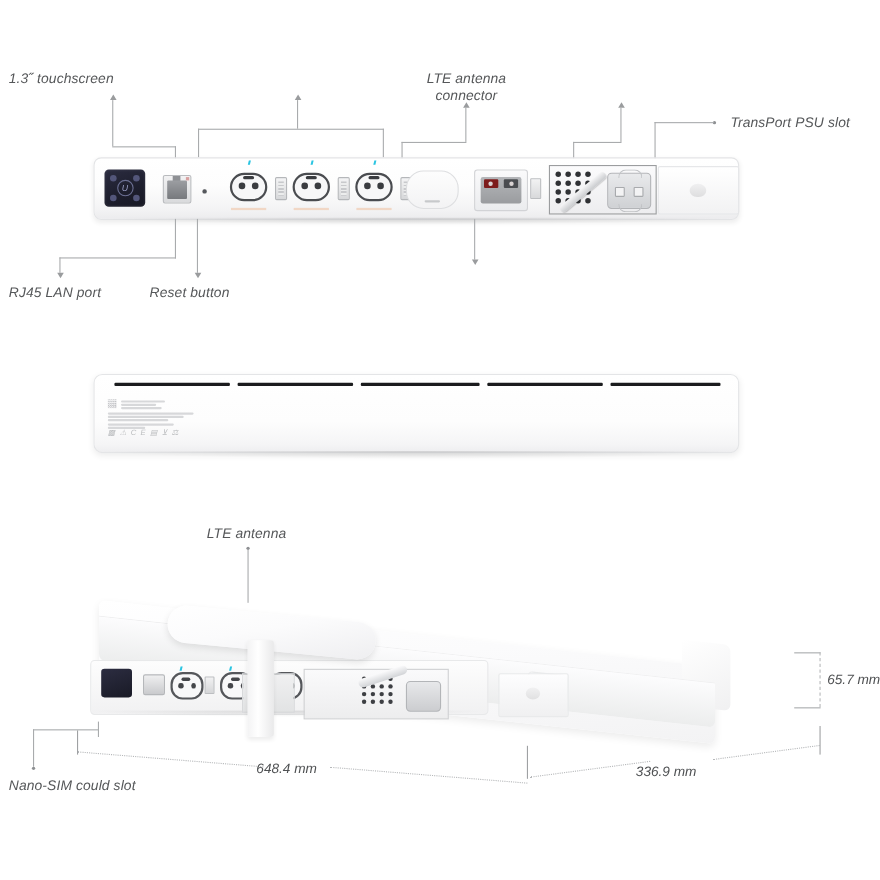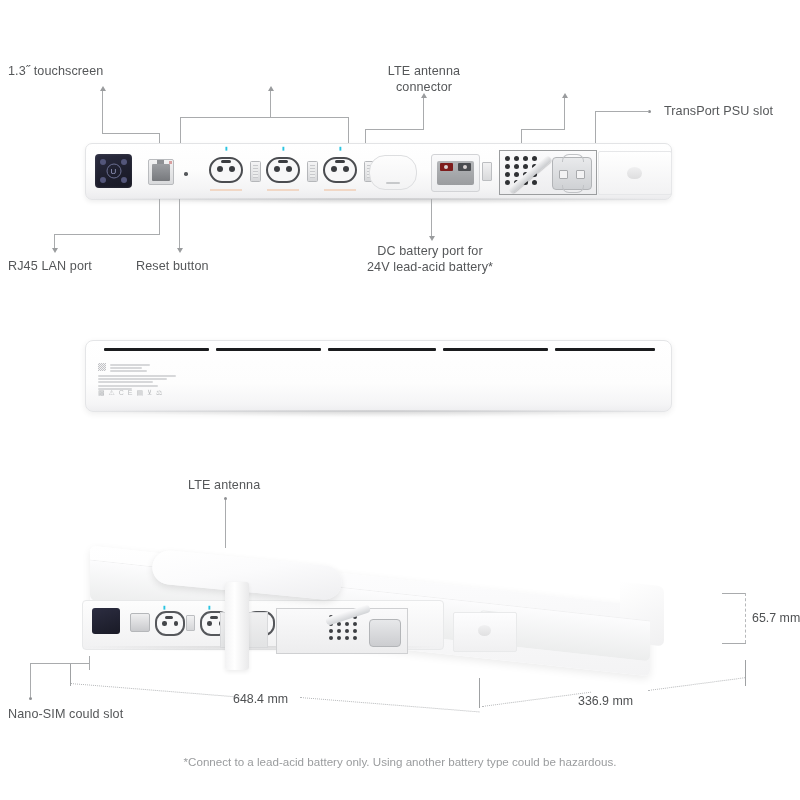--- a/index.html
+++ b/index.html
@@ -5,21 +5,21 @@
 <style>
   html,body{margin:0;padding:0;}
   body{
     width:800px;height:800px;
     background:#ffffff;
     font-family:"Liberation Sans", sans-serif;
     color:#4b4b4b;
     overflow:hidden;
     position:relative;
   }
-  .stage{position:absolute;left:0;top:0;width:800px;height:716px;}
+  .stage{position:absolute;left:0;top:0;width:800px;height:716px;font-style:italic;}
 
   
   .lbl{
     position:absolute;
     font-size:12.6px;
     line-height:15.5px;
     color:#555759;
     white-space:pre;
     letter-spacing:.1px;
   }
@@ -464,22 +464,20 @@
   <div class="ln v" style="left:54px;top:234px;height:14px;"></div>
   <div class="arrowdown" style="left:52px;top:248px;"></div>
   <div class="lbl l" style="left:8px;top:259px;">RJ45 LAN port</div>
 
   <div class="ln v" style="left:179px;top:199px;height:49px;"></div>
   <div class="arrowdown" style="left:177px;top:248px;"></div>
   <div class="lbl l" style="left:136px;top:259px;">Reset button</div>
 
   <div class="ln v" style="left:431px;top:199px;height:37px;"></div>
   <div class="arrowdown" style="left:429px;top:236px;"></div>
-  <div class="lbl c" style="left:330px;top:244px;width:200px;">DC battery port for
-24V lead-acid battery*</div>
 
   <div class="dev-front">
     <div class="vent-slot" style="left:18px;width:105px;"></div>
     <div class="vent-slot" style="left:130px;width:105px;"></div>
     <div class="vent-slot" style="left:242px;width:108px;"></div>
     <div class="vent-slot" style="left:357px;width:105px;"></div>
     <div class="vent-slot" style="left:469px;width:100px;"></div>
 
     <div class="reg-qr"></div>
     <div class="reg-block" style="left:24px;top:23px;width:40px;">
@@ -585,15 +583,14 @@
   <div class="dotline" style="left:482px;top:706px;width:110px;transform:rotate(-7.5deg);transform-origin:left center;"></div>
   <div class="dim-lbl" style="left:578px;top:694px;">336.9 mm</div>
   <div class="dotline" style="left:648px;top:690px;width:98px;transform:rotate(-7.5deg);transform-origin:left center;"></div>
   <div class="dimtick" style="left:745px;top:660px;height:26px;"></div>
 
   <div class="ln h" style="left:722px;top:593px;width:24px;"></div>
   <div class="dimdash" style="left:745px;top:593px;height:50px;"></div>
   <div class="ln h" style="left:722px;top:643px;width:24px;"></div>
   <div class="dim-lbl" style="left:752px;top:611px;">65.7 mm</div>
 
-  <div class="footnote" style="top:755px;">*Connect to a lead-acid battery only. Using another battery type could be hazardous.</div>
 
 </div>
 
 </body></html>

